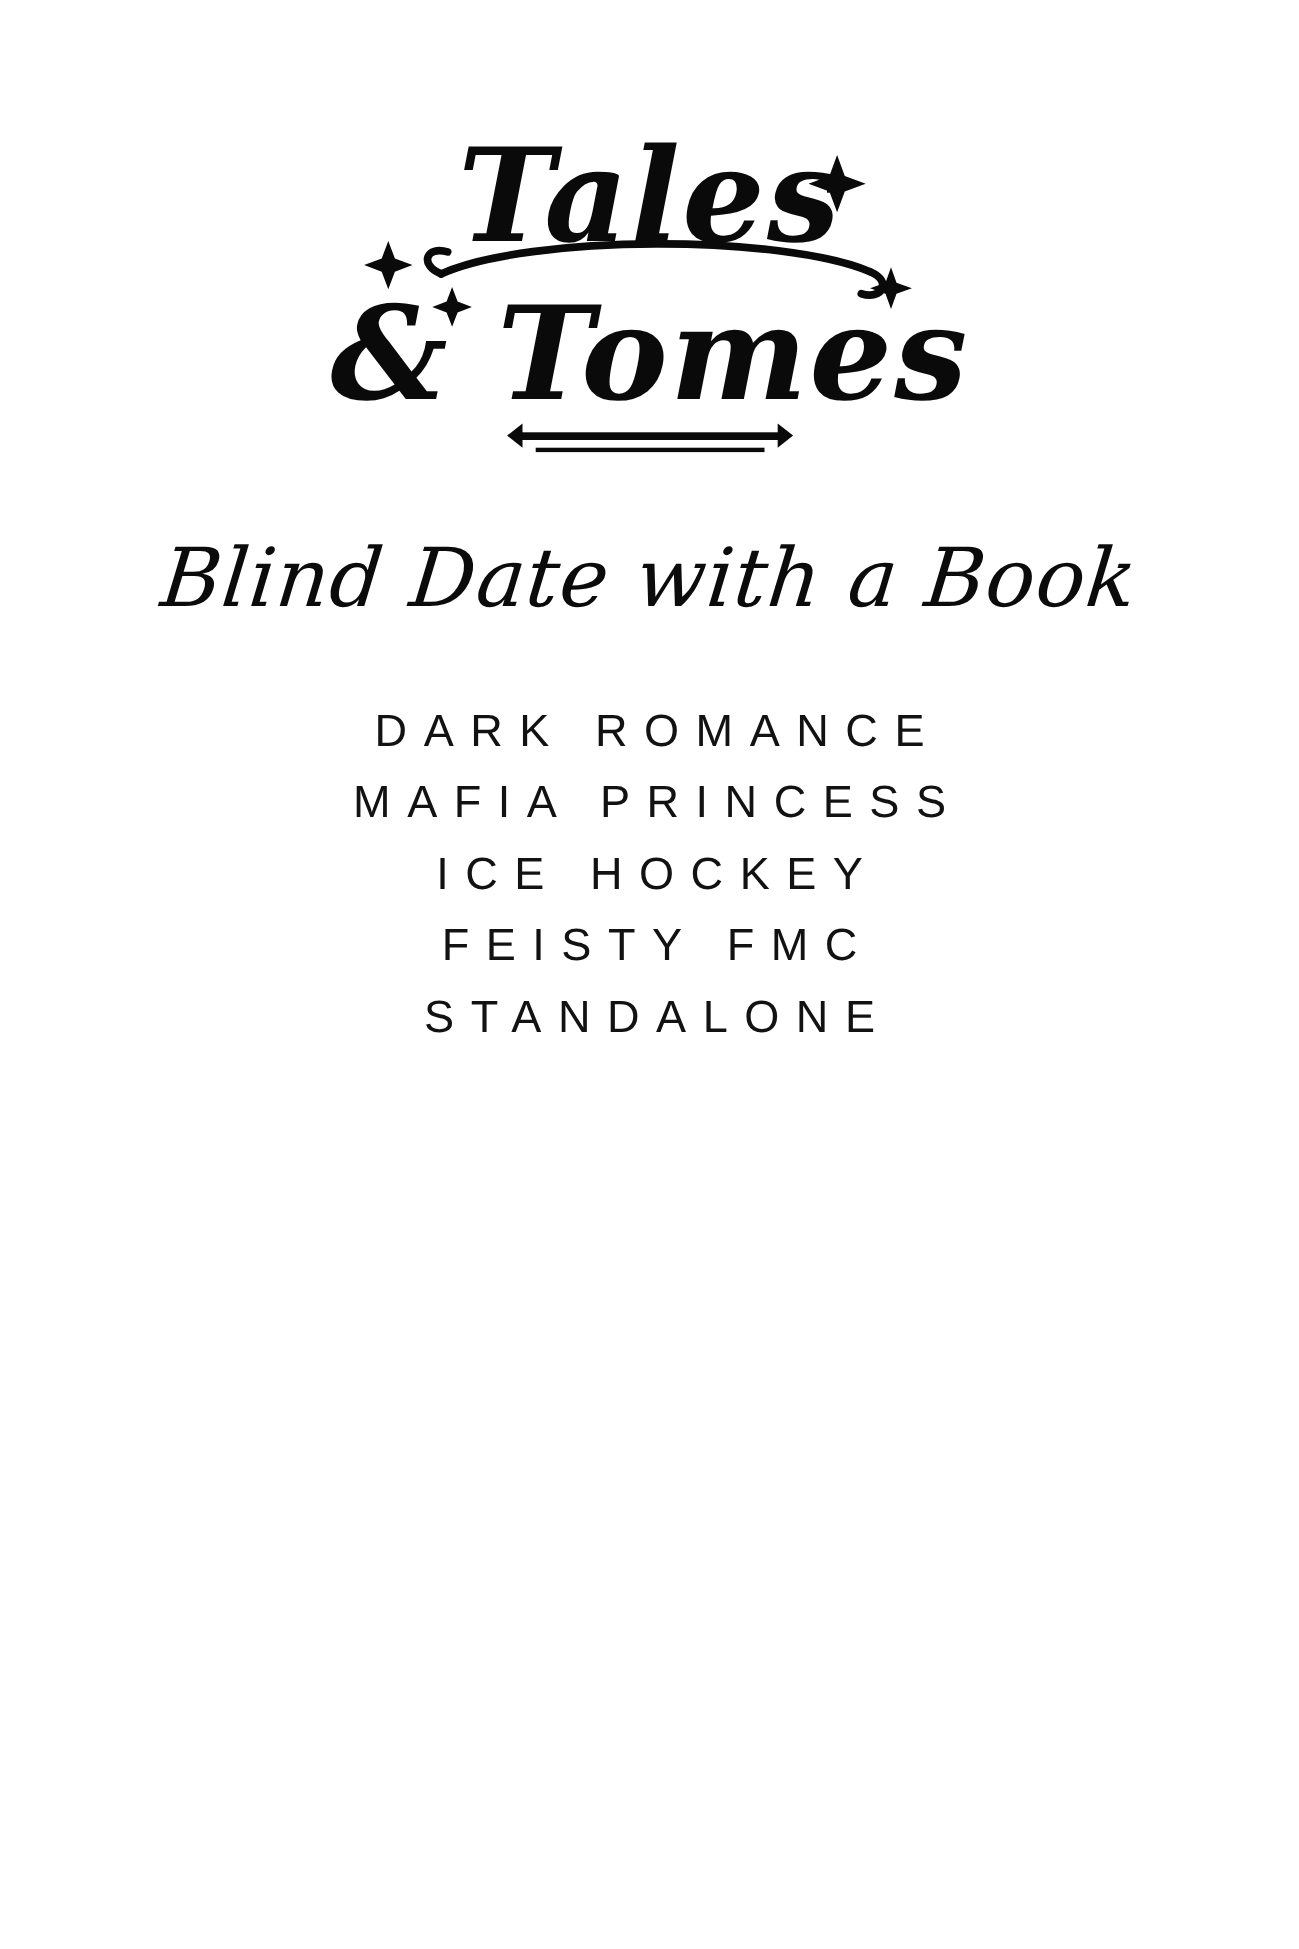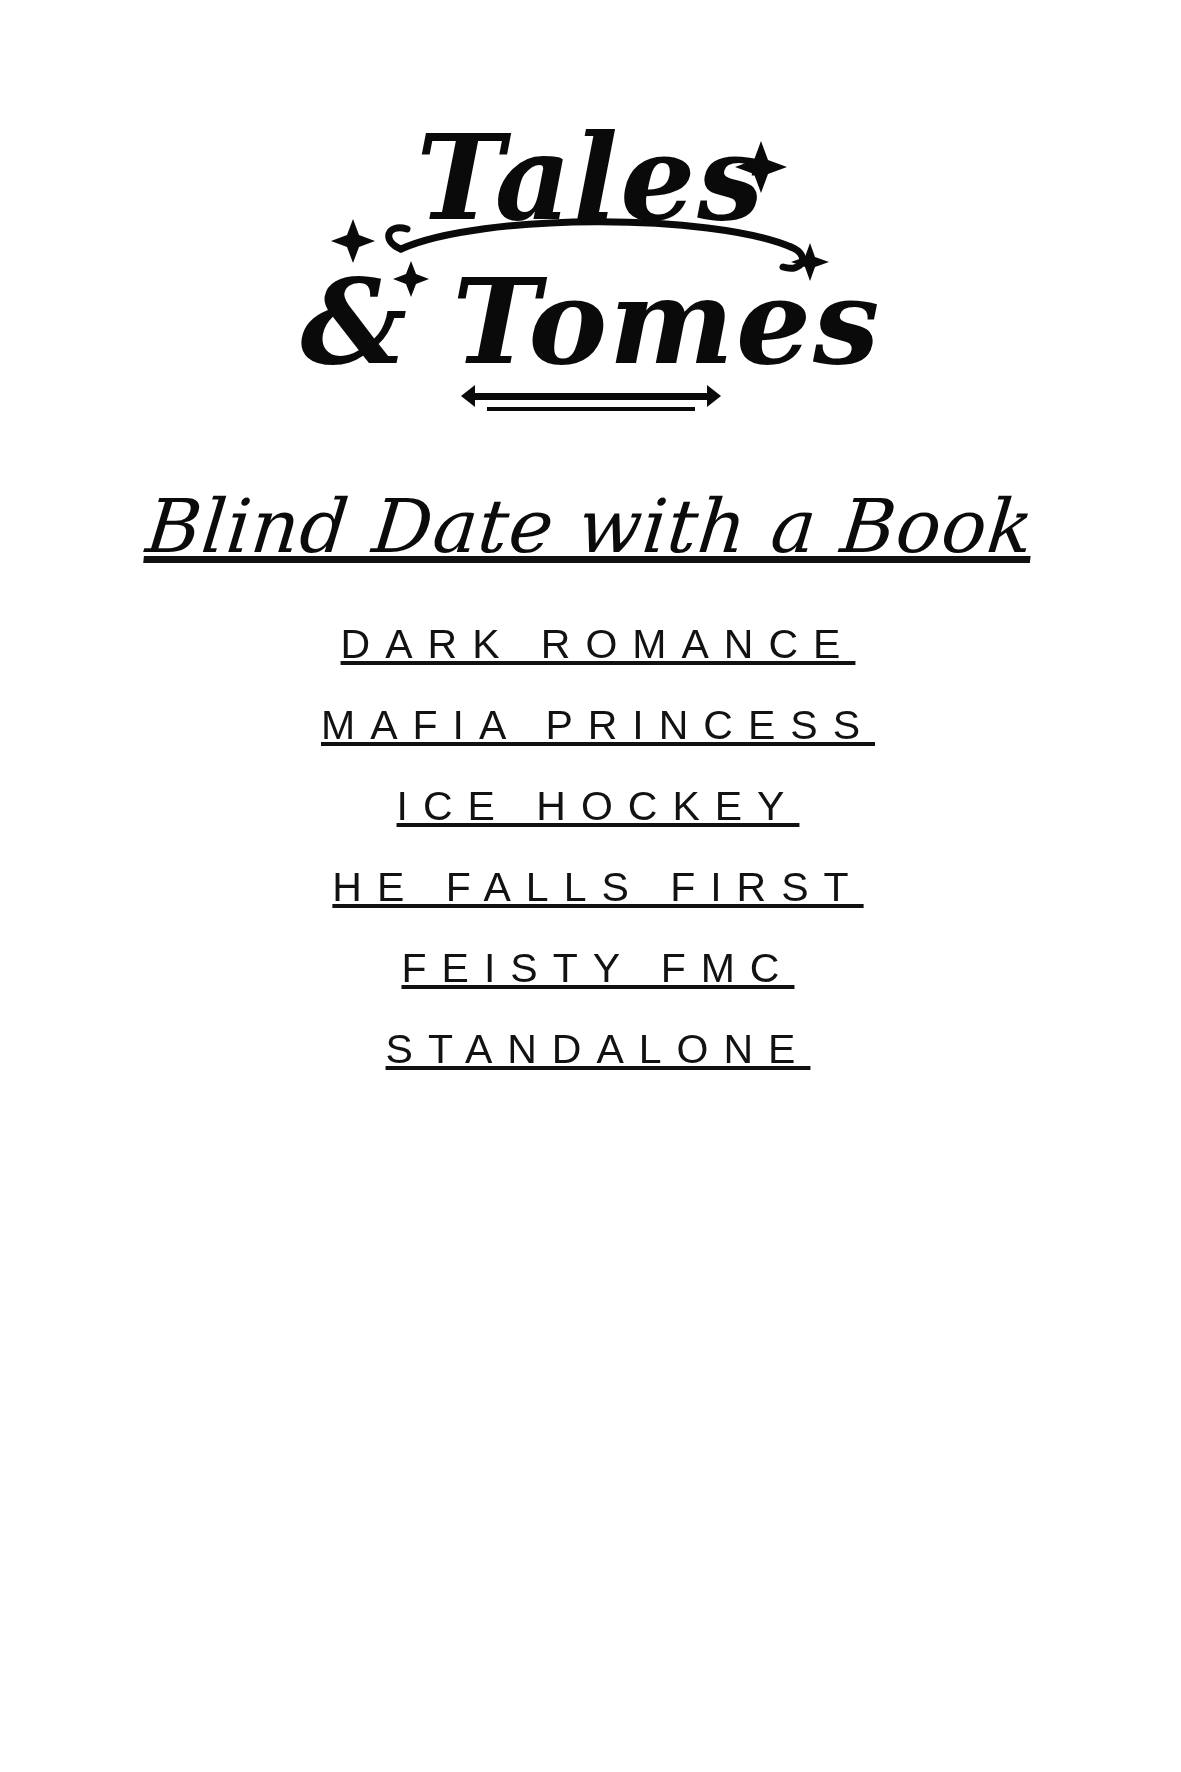--- a/index.html
+++ b/index.html
@@ -15,21 +15,20 @@
     overflow: hidden;
   }
   .page {
     position: relative;
     width: 1181px;
     height: 1772px;
     background: #ffffff;
     display: flex;
     flex-direction: column;
     align-items: center;
-    text-decoration: underline;
   }
 
   
   .logo-block {
     margin-top: 96px;
     width: 620px;
     height: 350px;
     position: relative;
     display: flex;
     flex-direction: column;
@@ -57,26 +56,26 @@
     font-size: 74px;
     letter-spacing: 1px;
     color: #0b0b0b;
     text-align: center;
     line-height: 1.05;
     transform: skewX(-6deg);
   }
 
   
   .trope-list {
-    margin-top: 56px;
+    margin-top: 76px;
     width: 100%;
     display: flex;
     flex-direction: column;
     align-items: center;
-    gap: 36px;
+    gap: 20px;
   }
   .trope-item {
     font-family: "Liberation Sans", sans-serif;
     font-weight: 400;
     font-size: 41px;
     letter-spacing: 15px;
     text-indent: 15px;
     color: #121212;
     text-align: center;
     white-space: nowrap;
@@ -118,18 +117,17 @@
     <span class="logo-text-hidden">Tales</span>
     <span class="logo-text-hidden">&amp; Tomes</span>
   </div>
 
   <div class="script-heading">Blind Date with a Book</div>
 
   <div class="trope-list">
     <div class="trope-item">DARK ROMANCE</div>
     <div class="trope-item">MAFIA PRINCESS</div>
     <div class="trope-item">ICE HOCKEY</div>
-    <div class="trope-item">HE FALLS FIRST</div>
     <div class="trope-item">FEISTY FMC</div>
     <div class="trope-item">STANDALONE</div>
   </div>
 
 </div>
 
 </body></html>

